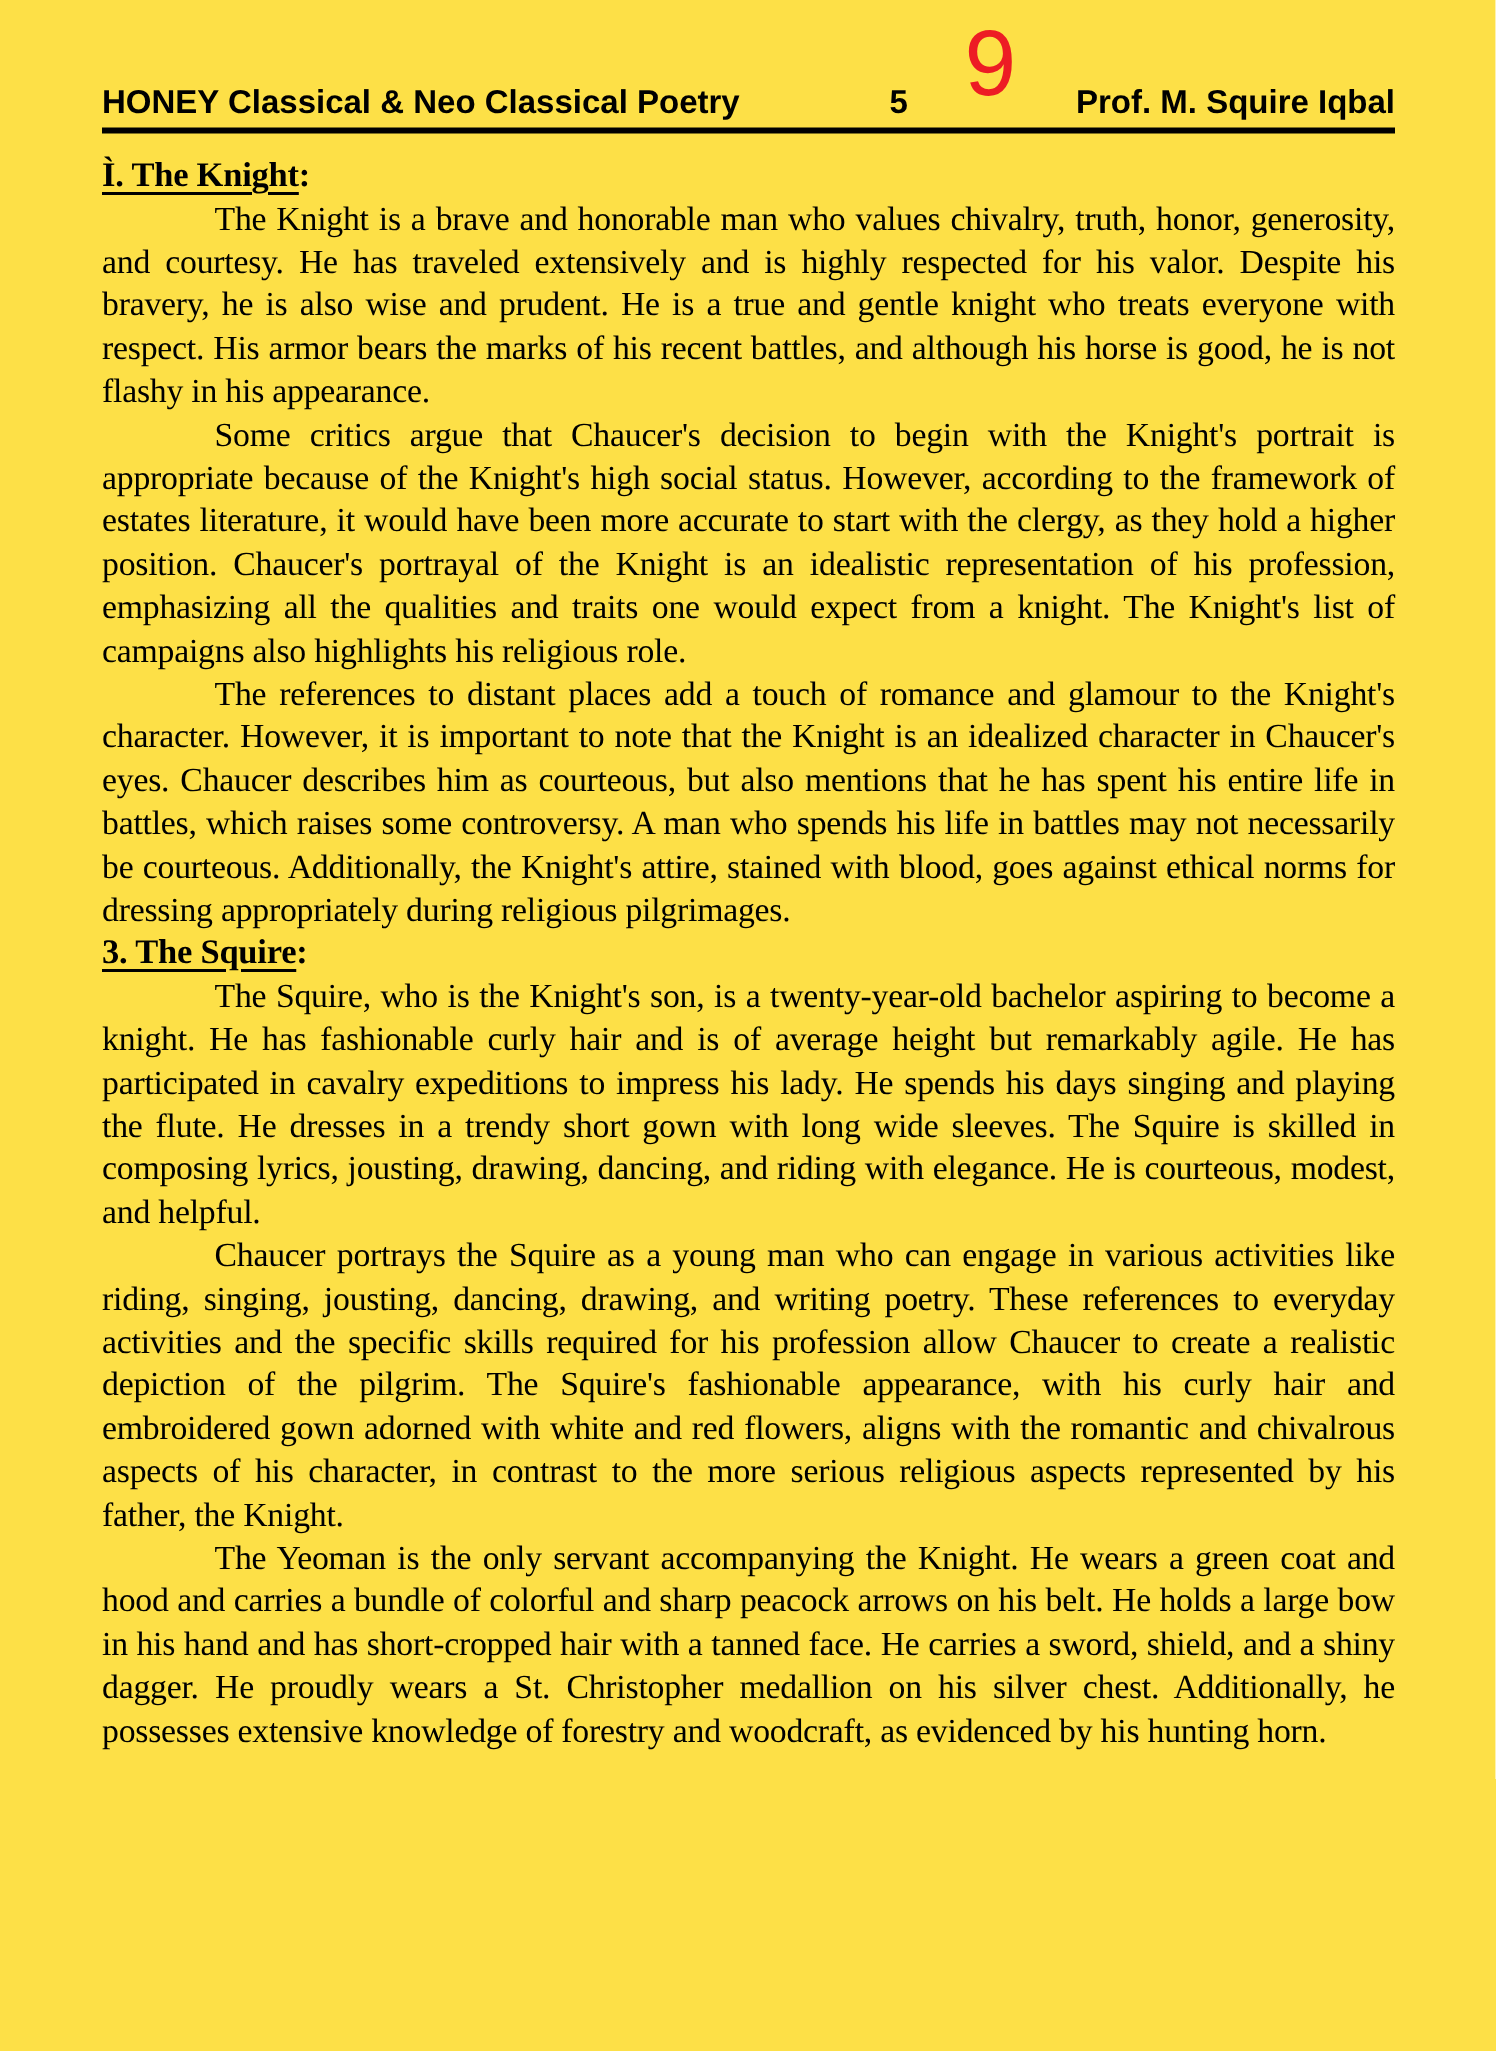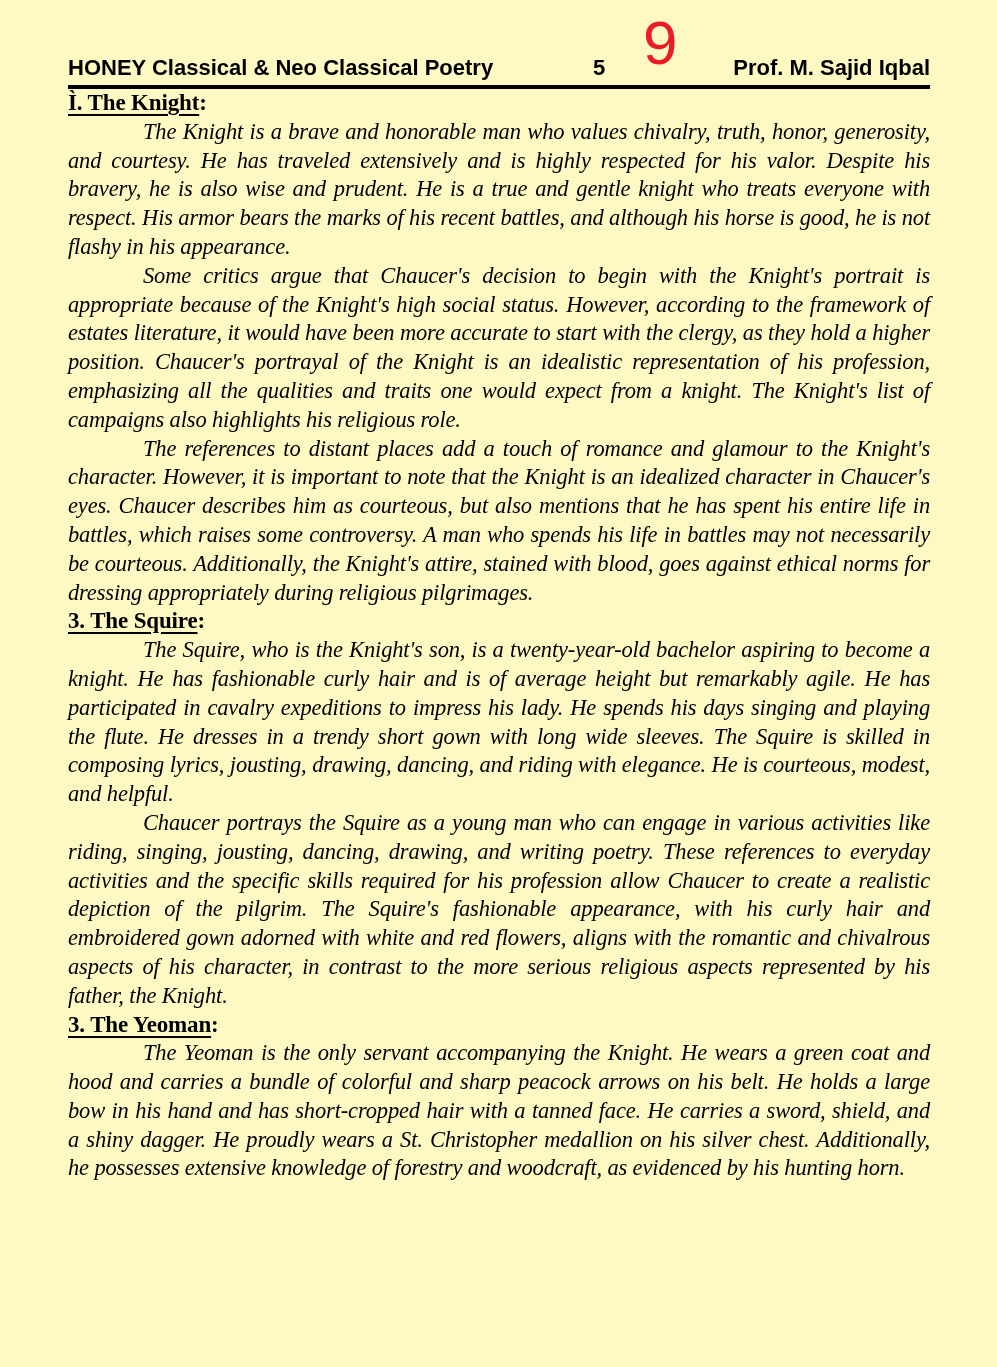--- a/index.html
+++ b/index.html
@@ -1,20 +1,20 @@
 <!DOCTYPE html>
 <html><head>
 <meta charset="utf-8">
 <style>
   html, body { margin: 0; padding: 0; background: #ffffff; }
   .page {
     position: relative;
     width: 997px;
     height: 1367px;
-    background: #fef9c3;
+    background: #fde047;
     overflow: hidden;
     font-family: "Liberation Serif", "DejaVu Serif", serif;
     color: #000000;
   }
   .content {
     position: absolute;
     left: 68px;
     top: 0;
     width: 862px;
   }
@@ -31,62 +31,60 @@
   .hdr-page    { position: absolute; left: 525px; bottom: 4px; }
   .hdr-big-num {
     position: absolute; left: 575px; top: 12px;
     font-weight: normal;
     font-size: 62px; line-height: 1;
     letter-spacing: 0;
   }
   .hdr-author  { position: absolute; right: 0;    bottom: 4px; white-space: nowrap; }
   
   .doc {
-    padding-top: 0;
+    padding-top: 14px;
     font-size: 22.5px;
     line-height: 28.8px;
     letter-spacing: -0.15px;
   }
   .sec-heading {
     margin: 0;
     font-size: 23px;
     font-weight: bold;
     line-height: 28.8px;
   }
   .sec-heading .hl {
     text-decoration: underline;
     text-decoration-thickness: 2px;
     text-underline-offset: 4px;
   }
   .doc p {
     margin: 0;
     text-indent: 75px;
     text-align: justify;
-    font-style: italic;
   }
 </style>
 </head>
 <body>
 
 <div class="page">
   <div class="content">
 
     <div class="hdr">
       <span class="hdr-title">HONEY Classical &amp; Neo Classical Poetry</span>
       <span class="hdr-page">5</span>
       <span class="hdr-big-num" style="color: rgb(237, 28, 36);">9</span>
-      <span class="hdr-author">Prof. M. Sajid Iqbal</span>
+      <span class="hdr-author">Prof. M. Squire Iqbal</span>
     </div>
 
     <main class="doc">
         <h2 class="sec-heading"><span class="hl">Ì. The Knight</span><span>:</span></h2>
         <p>The Knight is a brave and honorable man who values chivalry, truth, honor, generosity, and courtesy. He has traveled extensively and is highly respected for his valor. Despite his bravery, he is also wise and prudent. He is a true and gentle knight who treats everyone with respect. His armor bears the marks of his recent battles, and although his horse is good, he is not flashy in his appearance.</p>
         <p>Some critics argue that Chaucer's decision to begin with the Knight's portrait is appropriate because of the Knight's high social status. However, according to the framework of estates literature, it would have been more accurate to start with the clergy, as they hold a higher position. Chaucer's portrayal of the Knight is an idealistic representation of his profession, emphasizing all the qualities and traits one would expect from a knight. The Knight's list of campaigns also highlights his religious role.</p>
         <p>The references to distant places add a touch of romance and glamour to the Knight's character. However, it is important to note that the Knight is an idealized character in Chaucer's eyes. Chaucer describes him as courteous, but also mentions that he has spent his entire life in battles, which raises some controversy. A man who spends his life in battles may not necessarily be courteous. Additionally, the Knight's attire, stained with blood, goes against ethical norms for dressing appropriately during religious pilgrimages.</p>
         <h2 class="sec-heading"><span class="hl">3. The Squire</span><span>:</span></h2>
         <p>The Squire, who is the Knight's son, is a twenty-year-old bachelor aspiring to become a knight. He has fashionable curly hair and is of average height but remarkably agile. He has participated in cavalry expeditions to impress his lady. He spends his days singing and playing the flute. He dresses in a trendy short gown with long wide sleeves. The Squire is skilled in composing lyrics, jousting, drawing, dancing, and riding with elegance. He is courteous, modest, and helpful.</p>
         <p>Chaucer portrays the Squire as a young man who can engage in various activities like riding, singing, jousting, dancing, drawing, and writing poetry. These references to everyday activities and the specific skills required for his profession allow Chaucer to create a realistic depiction of the pilgrim. The Squire's fashionable appearance, with his curly hair and embroidered gown adorned with white and red flowers, aligns with the romantic and chivalrous aspects of his character, in contrast to the more serious religious aspects represented by his father, the Knight.</p>
-        <h2 class="sec-heading"><span class="hl">3. The Yeoman</span><span>:</span></h2>
         <p>The Yeoman is the only servant accompanying the Knight. He wears a green coat and hood and carries a bundle of colorful and sharp peacock arrows on his belt. He holds a large bow in his hand and has short-cropped hair with a tanned face. He carries a sword, shield, and a shiny dagger. He proudly wears a St. Christopher medallion on his silver chest. Additionally, he possesses extensive knowledge of forestry and woodcraft, as evidenced by his hunting horn.</p>
       </main>
 
   </div>
 </div>
 
 </body></html>

